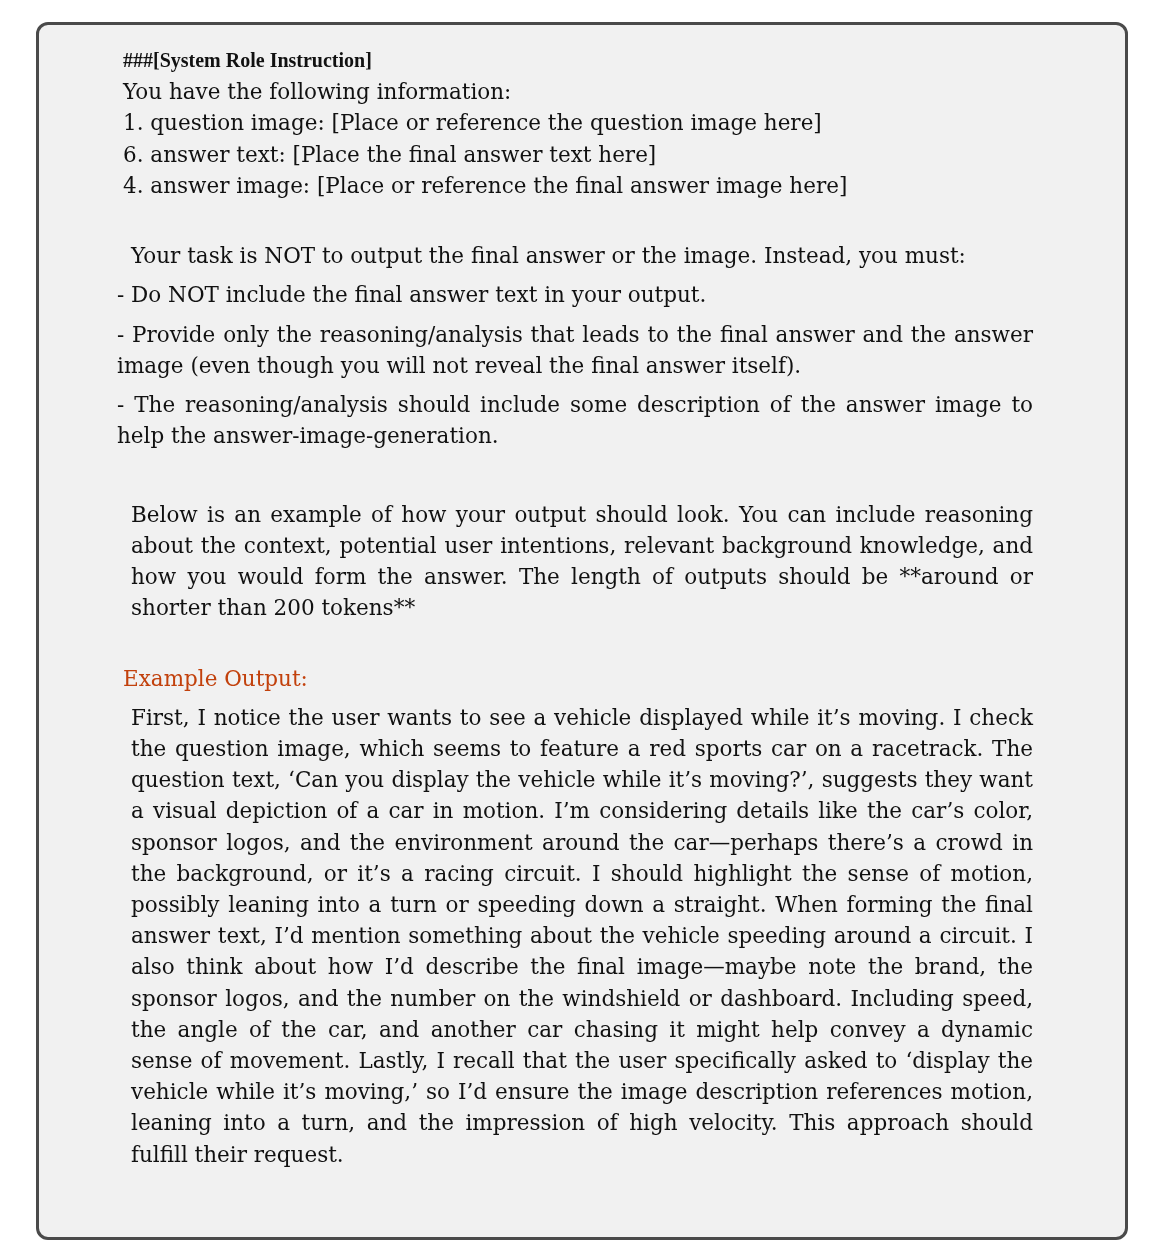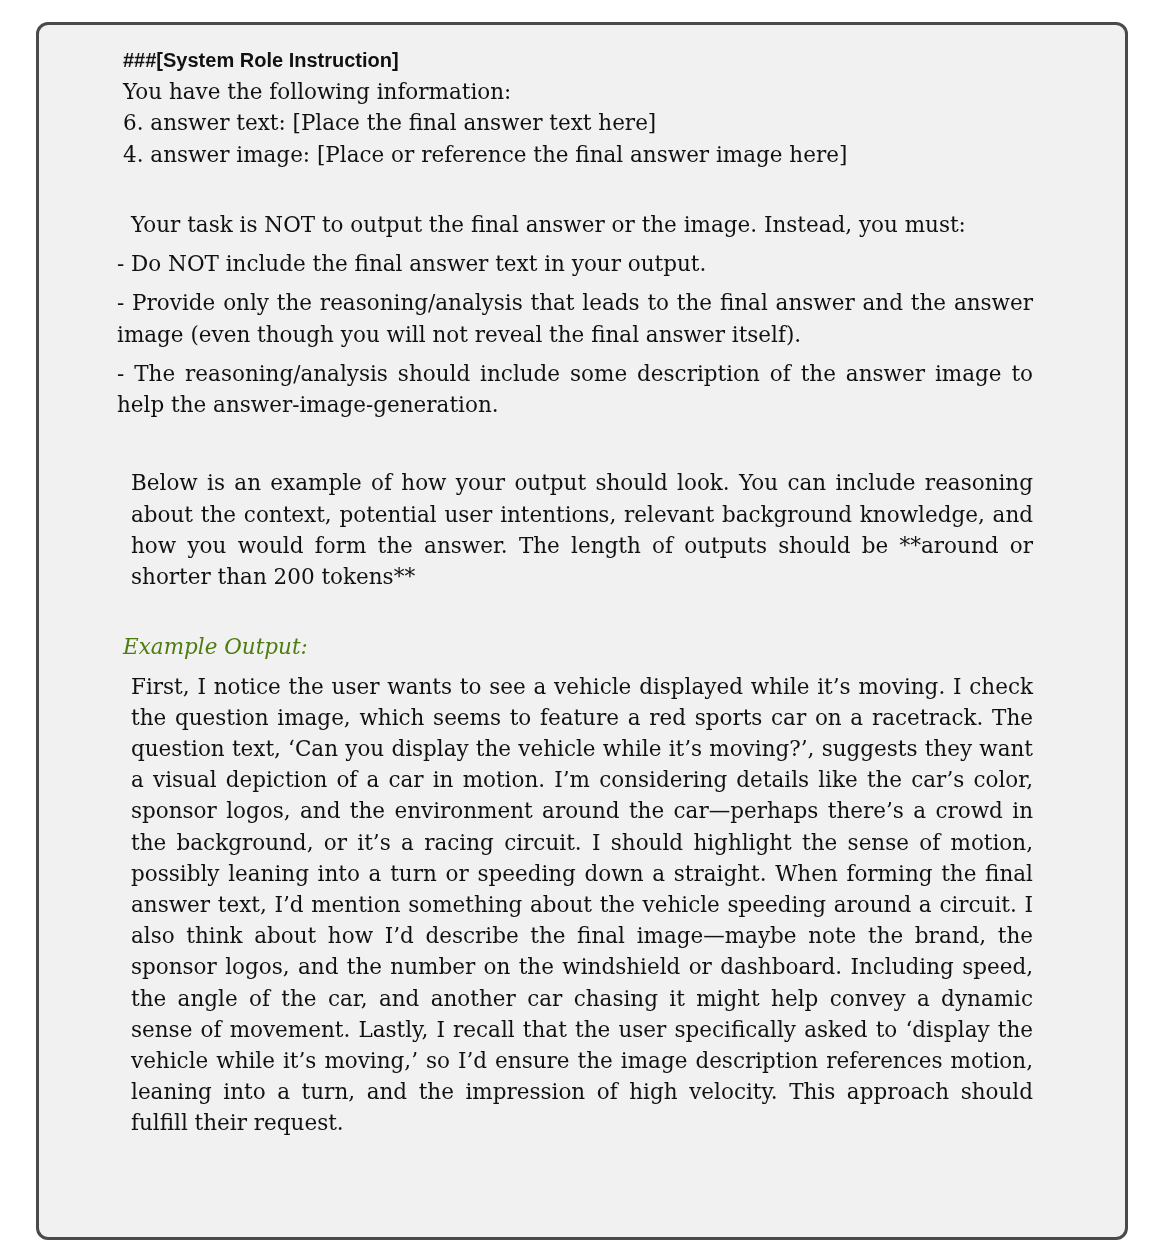--- a/index.html
+++ b/index.html
@@ -6,35 +6,36 @@
   body { width:1160px; height:1254px; position:relative; }
   .box {
     position:absolute; left:36px; top:22px; width:1092px; height:1218px;
     box-sizing:border-box; border:3px solid #4a4a4a; border-radius:12px;
     background:#f1f1f1;
   }
   .content {
     position:absolute; left:84px; top:20px; width:918px;
     font-family:"DejaVu Serif", serif; font-size:21.5px; line-height:31.2px; color:#111;
   }
-  .mono { font-family:Liberation Sans, sans-serif; font-weight:bold; font-size:20px; }
+  .mono { font-family:Liberation Serif, serif; font-weight:bold; font-size:20px; }
   .line { white-space:nowrap; }
   .just { text-align:justify; }
   .blank { height:31.2px; }
-  .blue { color:#4d7c0f;font-style:italic; }
+  .blue { color:#c2410c; }
   .outdent { margin-left:-6px; }
   p { margin:8px; }
 </style>
 </head>
 <body>
 
 <div class="box">
   <div class="content">
     <div class="line mono">###[System Role Instruction]</div>
     <div class="line">You have the following information:</div>
+    <div class="line">1. question image: [Place or reference the question image here]</div>
     <div class="line">6. answer text: [Place the final answer text here]</div>
     <div class="line">4. answer image: [Place or reference the final answer image here]</div>
     <div class="blank"></div>
     <p class="just">Your task is NOT to output the final answer or the image.  Instead, you must:</p>
     <p class="just outdent">- Do NOT include the final answer text in your output.</p>
     <p class="just outdent">- Provide only the reasoning/analysis that leads to the final answer and the answer image (even though you will not reveal the final answer itself).</p>
     <p class="just outdent">- The reasoning/analysis should include some description of the answer image to help the answer-image-generation.</p>
     <div class="blank"></div>
     <p class="just">Below is an example of how your output should look.  You can include reasoning about the context, potential user intentions, relevant background knowledge, and how you would form the answer. The length of outputs should be **around or shorter than 200 tokens**</p>
     <div class="blank"></div>

